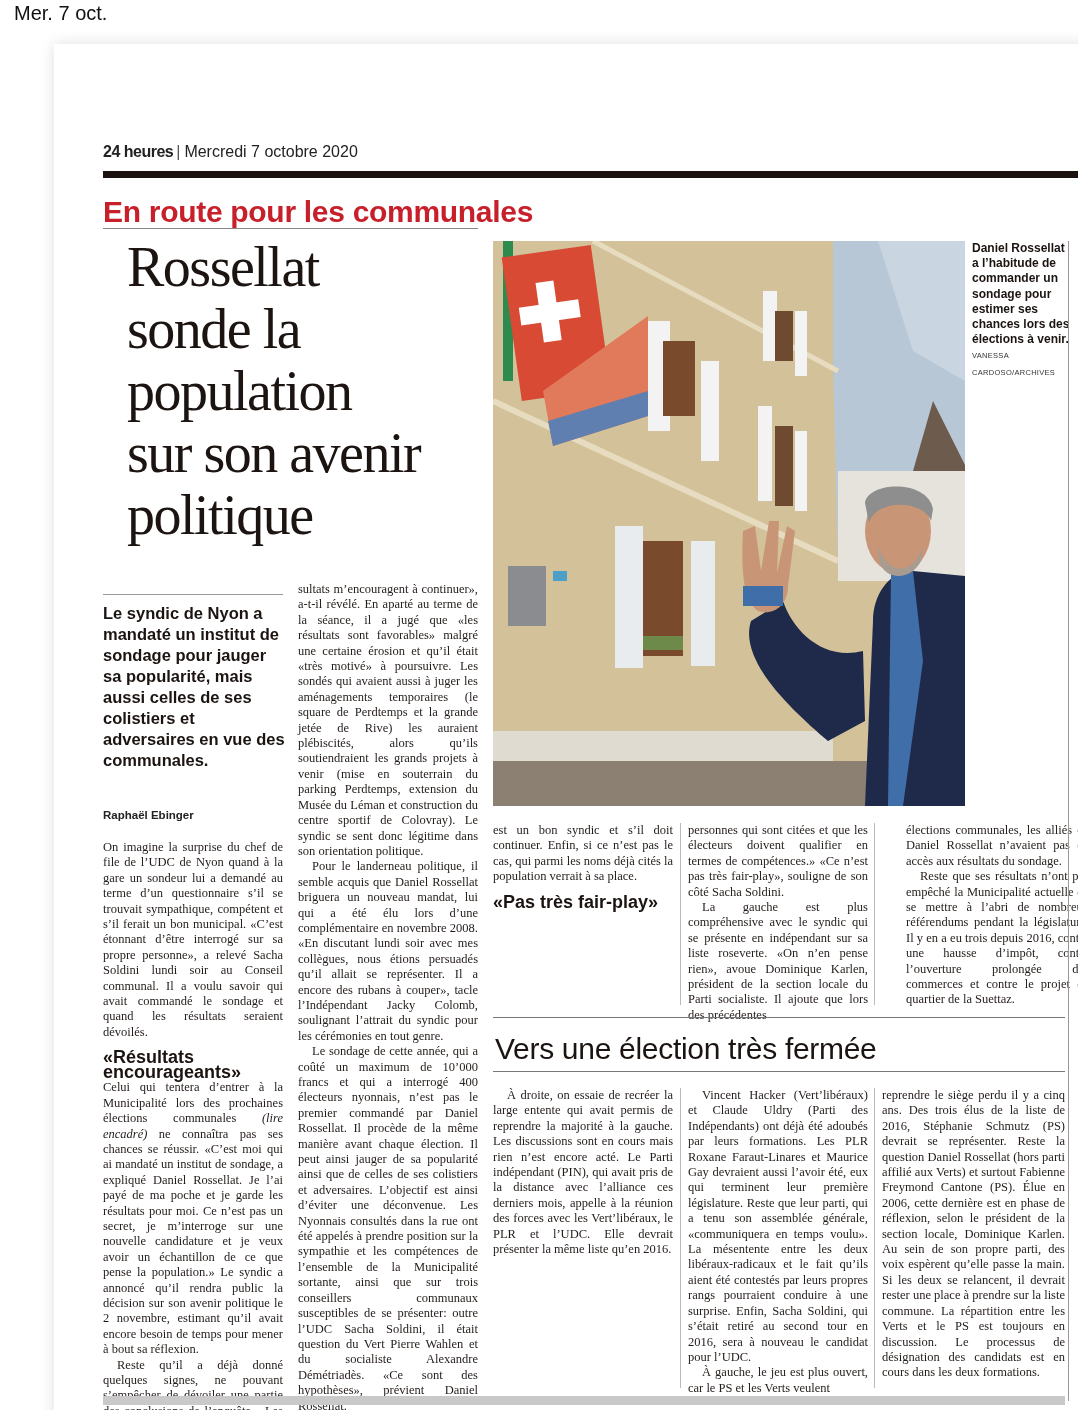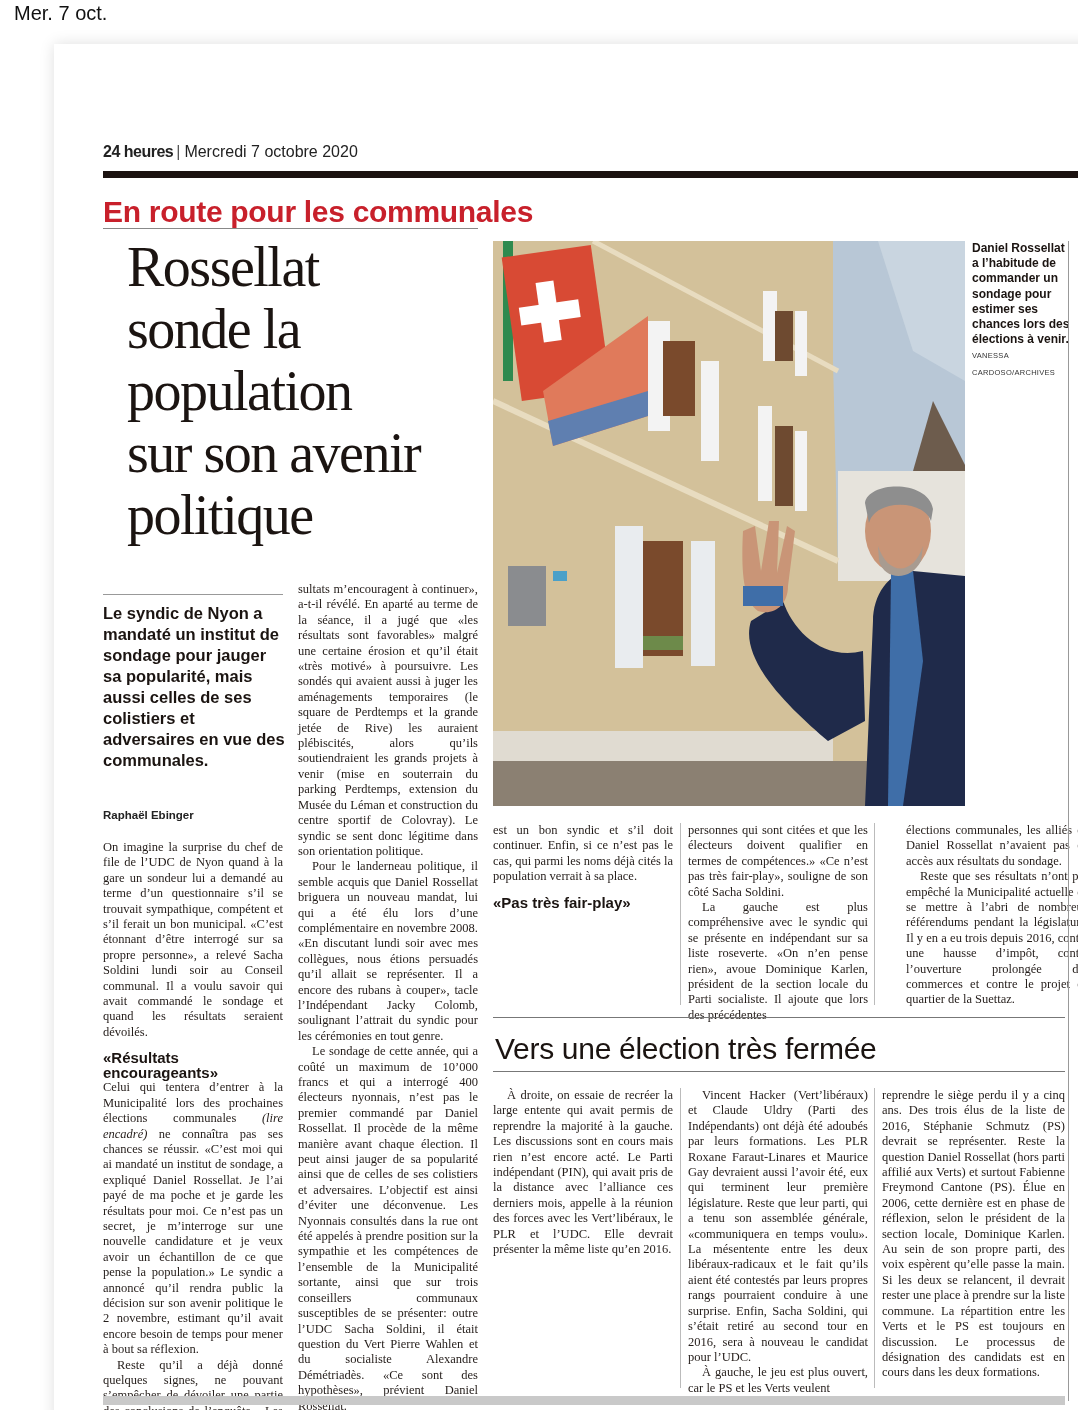--- a/index.html
+++ b/index.html
@@ -49,21 +49,21 @@
   .byline {
     position: absolute; left: 103px; top: 809px; font-size: 11.5px; font-weight: bold; color: #222;
   }
   .col {
     position: absolute; font-family: "Liberation Serif", serif; font-size: 12.5px; line-height: 15.4px;
     color: #231c19; text-align: justify; hyphens: manual;
   }
   .col p { margin: 0; }
   .col p.ind { text-indent: 14px; }
   .col .sub {
-    font-family: "Liberation Sans", sans-serif; font-weight: bold; font-size: 15px; line-height: 15px;
+    font-family: "Liberation Sans", sans-serif; font-weight: bold; font-size: 18px; line-height: 15px;
     margin-top: 10px; text-align: left; color: #1b1411;
   }
   .col em { font-style: italic; }
   .photo {
     position: absolute; left: 493px; top: 241px; width: 472px; height: 565px; overflow: hidden;
     background: linear-gradient(180deg,#d9c9a4 0%, #cfbd95 60%, #bfae8a 100%);
   }
   .caption {
     position: absolute; left: 972px; top: 241px; width: 100px;
     font-size: 12px; line-height: 15.2px; font-weight: bold; color: #1b1411;

